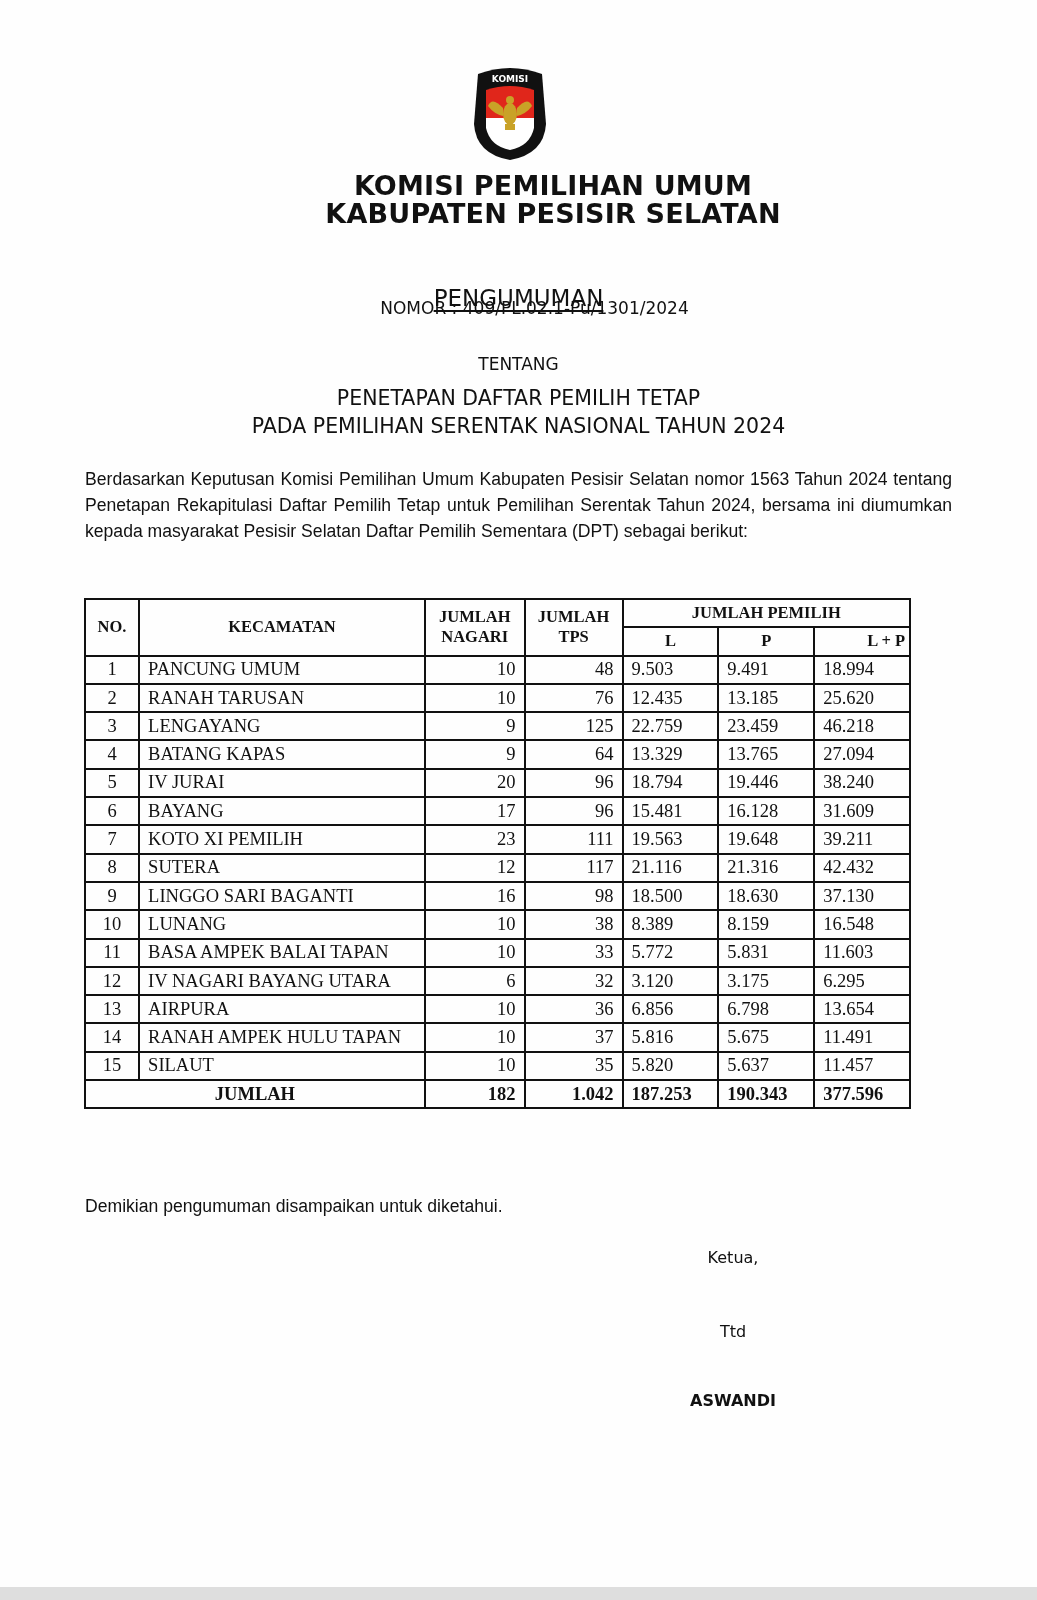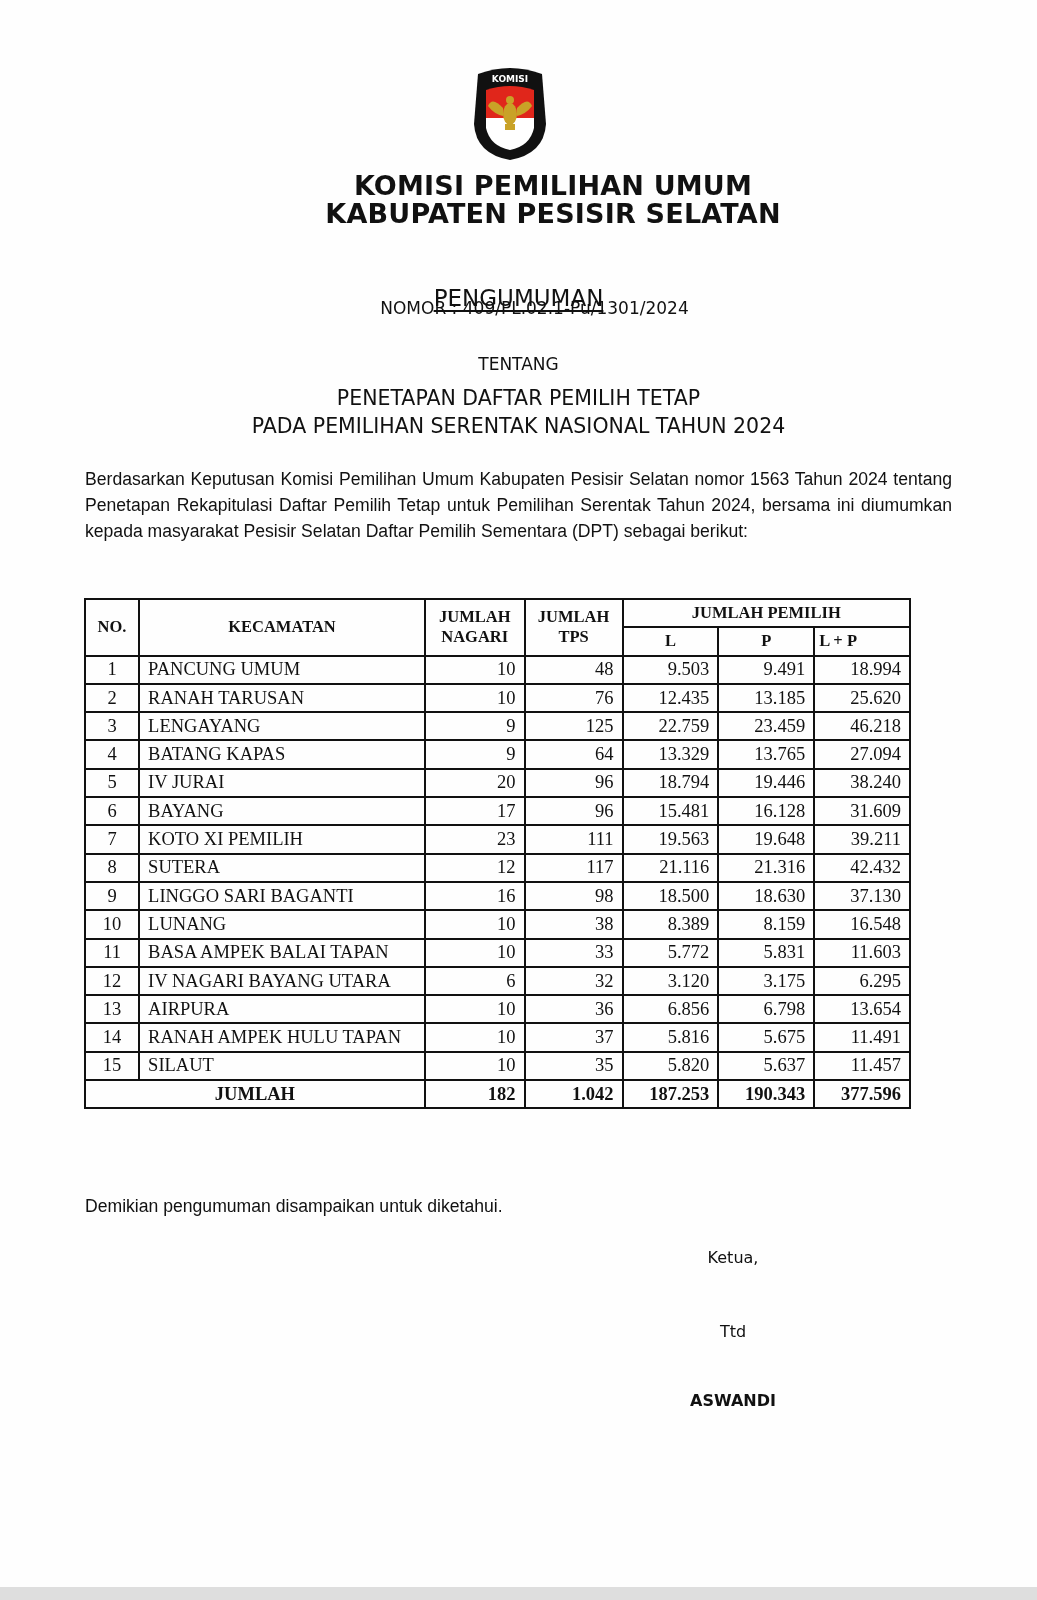--- a/index.html
+++ b/index.html
@@ -15,21 +15,21 @@
   .nomor { position: absolute; top: 298px; left: 0; width: 1037px; text-align: center; font-family: "DejaVu Sans", sans-serif; font-size: 17px; padding-left: 16px; }
   .tentang { position: absolute; top: 342px; left: 0; width: 1037px; text-align: center; font-family: "DejaVu Sans", sans-serif; font-size: 17px; margin-top: 12px; }
   .subj { position: absolute; left: 0; width: 1037px; text-align: center; font-family: "DejaVu Sans", sans-serif; font-size: 20.5px; }
   .subj1 { top: 386px; } .subj2 { top: 414px; }
   .para { position: absolute; left: 85px; top: 466px; width: 867px; font-size: 17.6px; line-height: 26.2px; text-align: justify; }
   table.dpt { position: absolute; left: 84px; top: 598px; width: 827px; border-collapse: collapse; font-family: "Liberation Serif", serif; font-size: 18.5px; }
   table.dpt td, table.dpt th { border: 2px solid #111; height: 26.3px; padding: 0 8px; }
   table.dpt th { font-weight: bold; font-size: 16.5px; text-align: center; line-height: 20px; padding: 0 4px; }
   .c-no { width: 38px; text-align: center; } .c-kec { width: 287px; text-align: left; }
   .c-nag { width: 84px; text-align: right; } .c-tps { width: 82px; text-align: right; }
-  .c-l, .c-p, .c-lp { width: 80px; text-align: right; }
+  .c-l, .c-p, .c-lp { width: 80px; text-align: left; }
   tr.total td { font-weight: bold; }
   tr.total td.lbl { text-align: center; }
   .closing { position: absolute; left: 85px; top: 1196px; font-size: 17.6px; }
   .sig { position: absolute; left: 640px; width: 186px; text-align: center; font-family: "DejaVu Sans", sans-serif; font-size: 16px; }
   .ketua { top: 1248px; } .ttd { top: 1322px; } .nama { top: 1391px; font-weight: bold; }
   .bottom-bar { position: absolute; left: 0; top: 1587px; width: 1037px; height: 13px; background: #dedede; }
 </style>
 </head>
 <body>
 
@@ -62,21 +62,21 @@
     <tr>
       <th rowspan="2" class="c-no">NO.</th>
       <th rowspan="2" class="c-kec" style="text-align:center">KECAMATAN</th>
       <th rowspan="2" class="c-nag" style="text-align:center"><span>JUMLAH</span><br><span>NAGARI</span></th>
       <th rowspan="2" class="c-tps" style="text-align:center"><span>JUMLAH</span><br><span>TPS</span></th>
       <th colspan="3">JUMLAH PEMILIH</th>
     </tr>
     <tr>
       <th class="c-l" style="text-align:center">L</th>
       <th class="c-p" style="text-align:center">P</th>
-      <th class="c-lp" style="text-align:left">L + P</th>
+      <th class="c-lp" style="text-align:right">L + P</th>
     </tr>
   </thead>
   <tbody id="rows">
       <tr>
         <td class="c-no">1</td>
         <td class="c-kec">PANCUNG UMUM</td>
         <td class="c-nag">10</td>
         <td class="c-tps">48</td>
         <td class="c-l">9.503</td>
         <td class="c-p">9.491</td>

